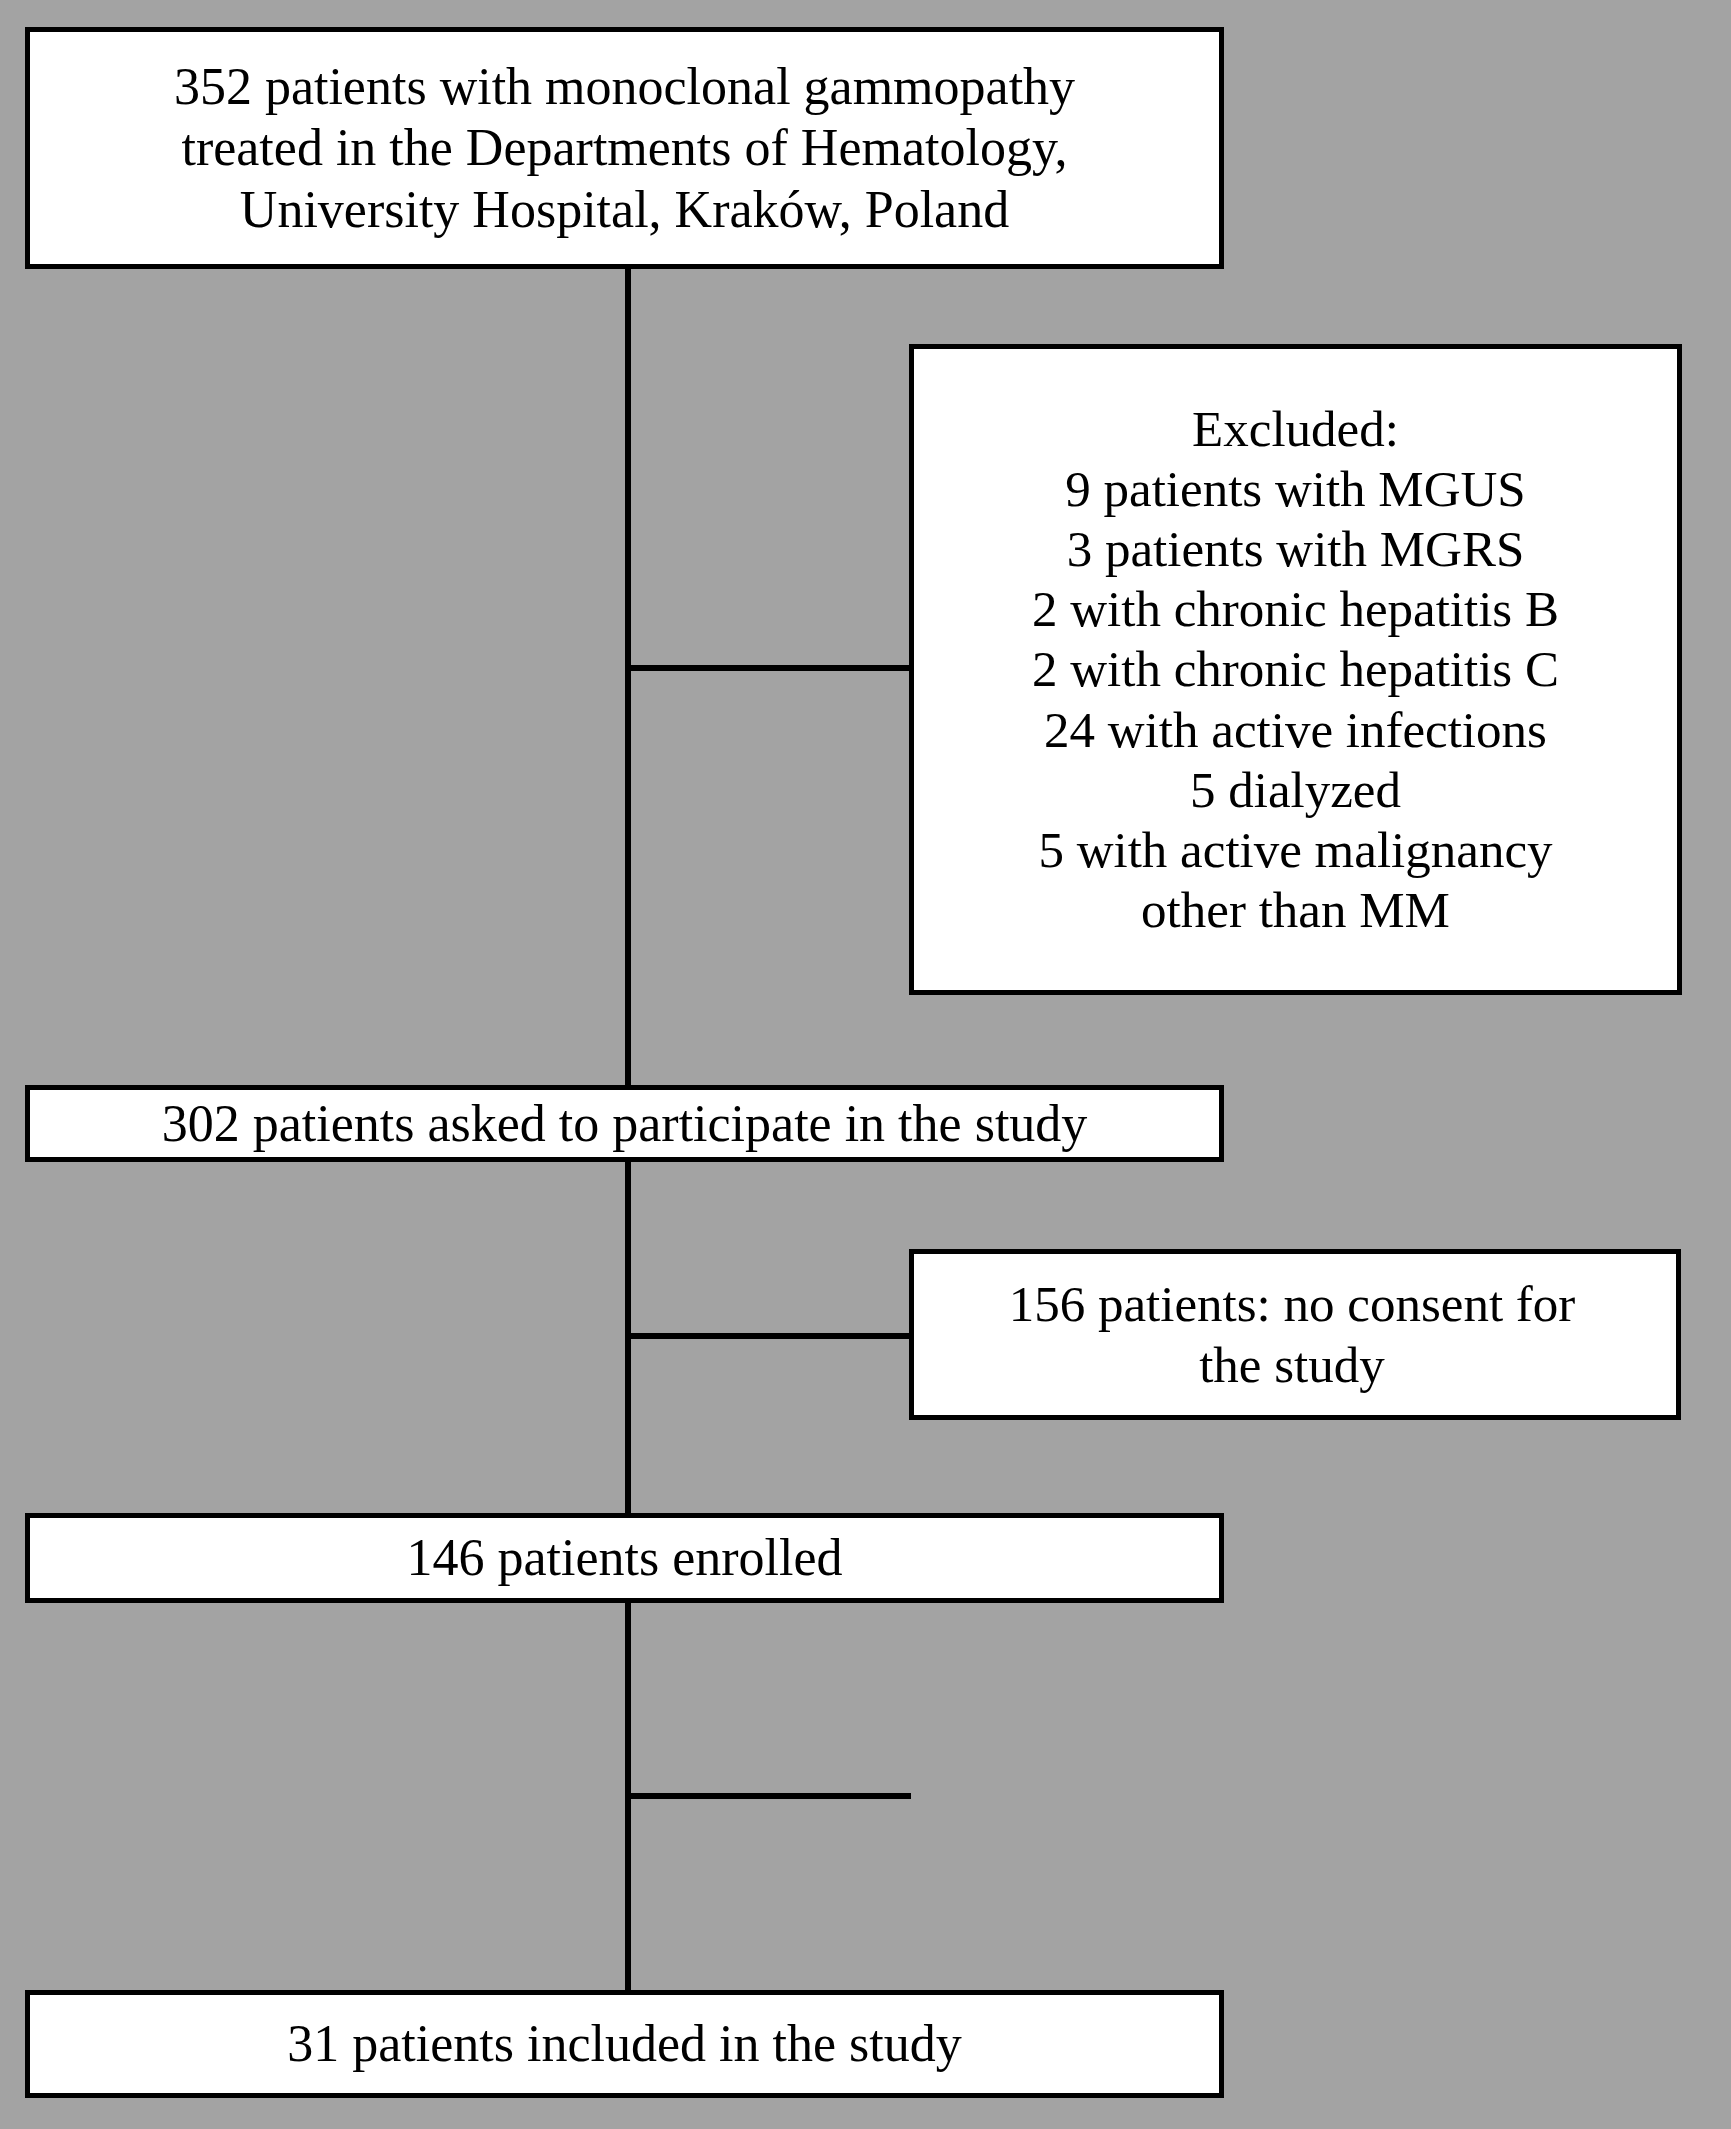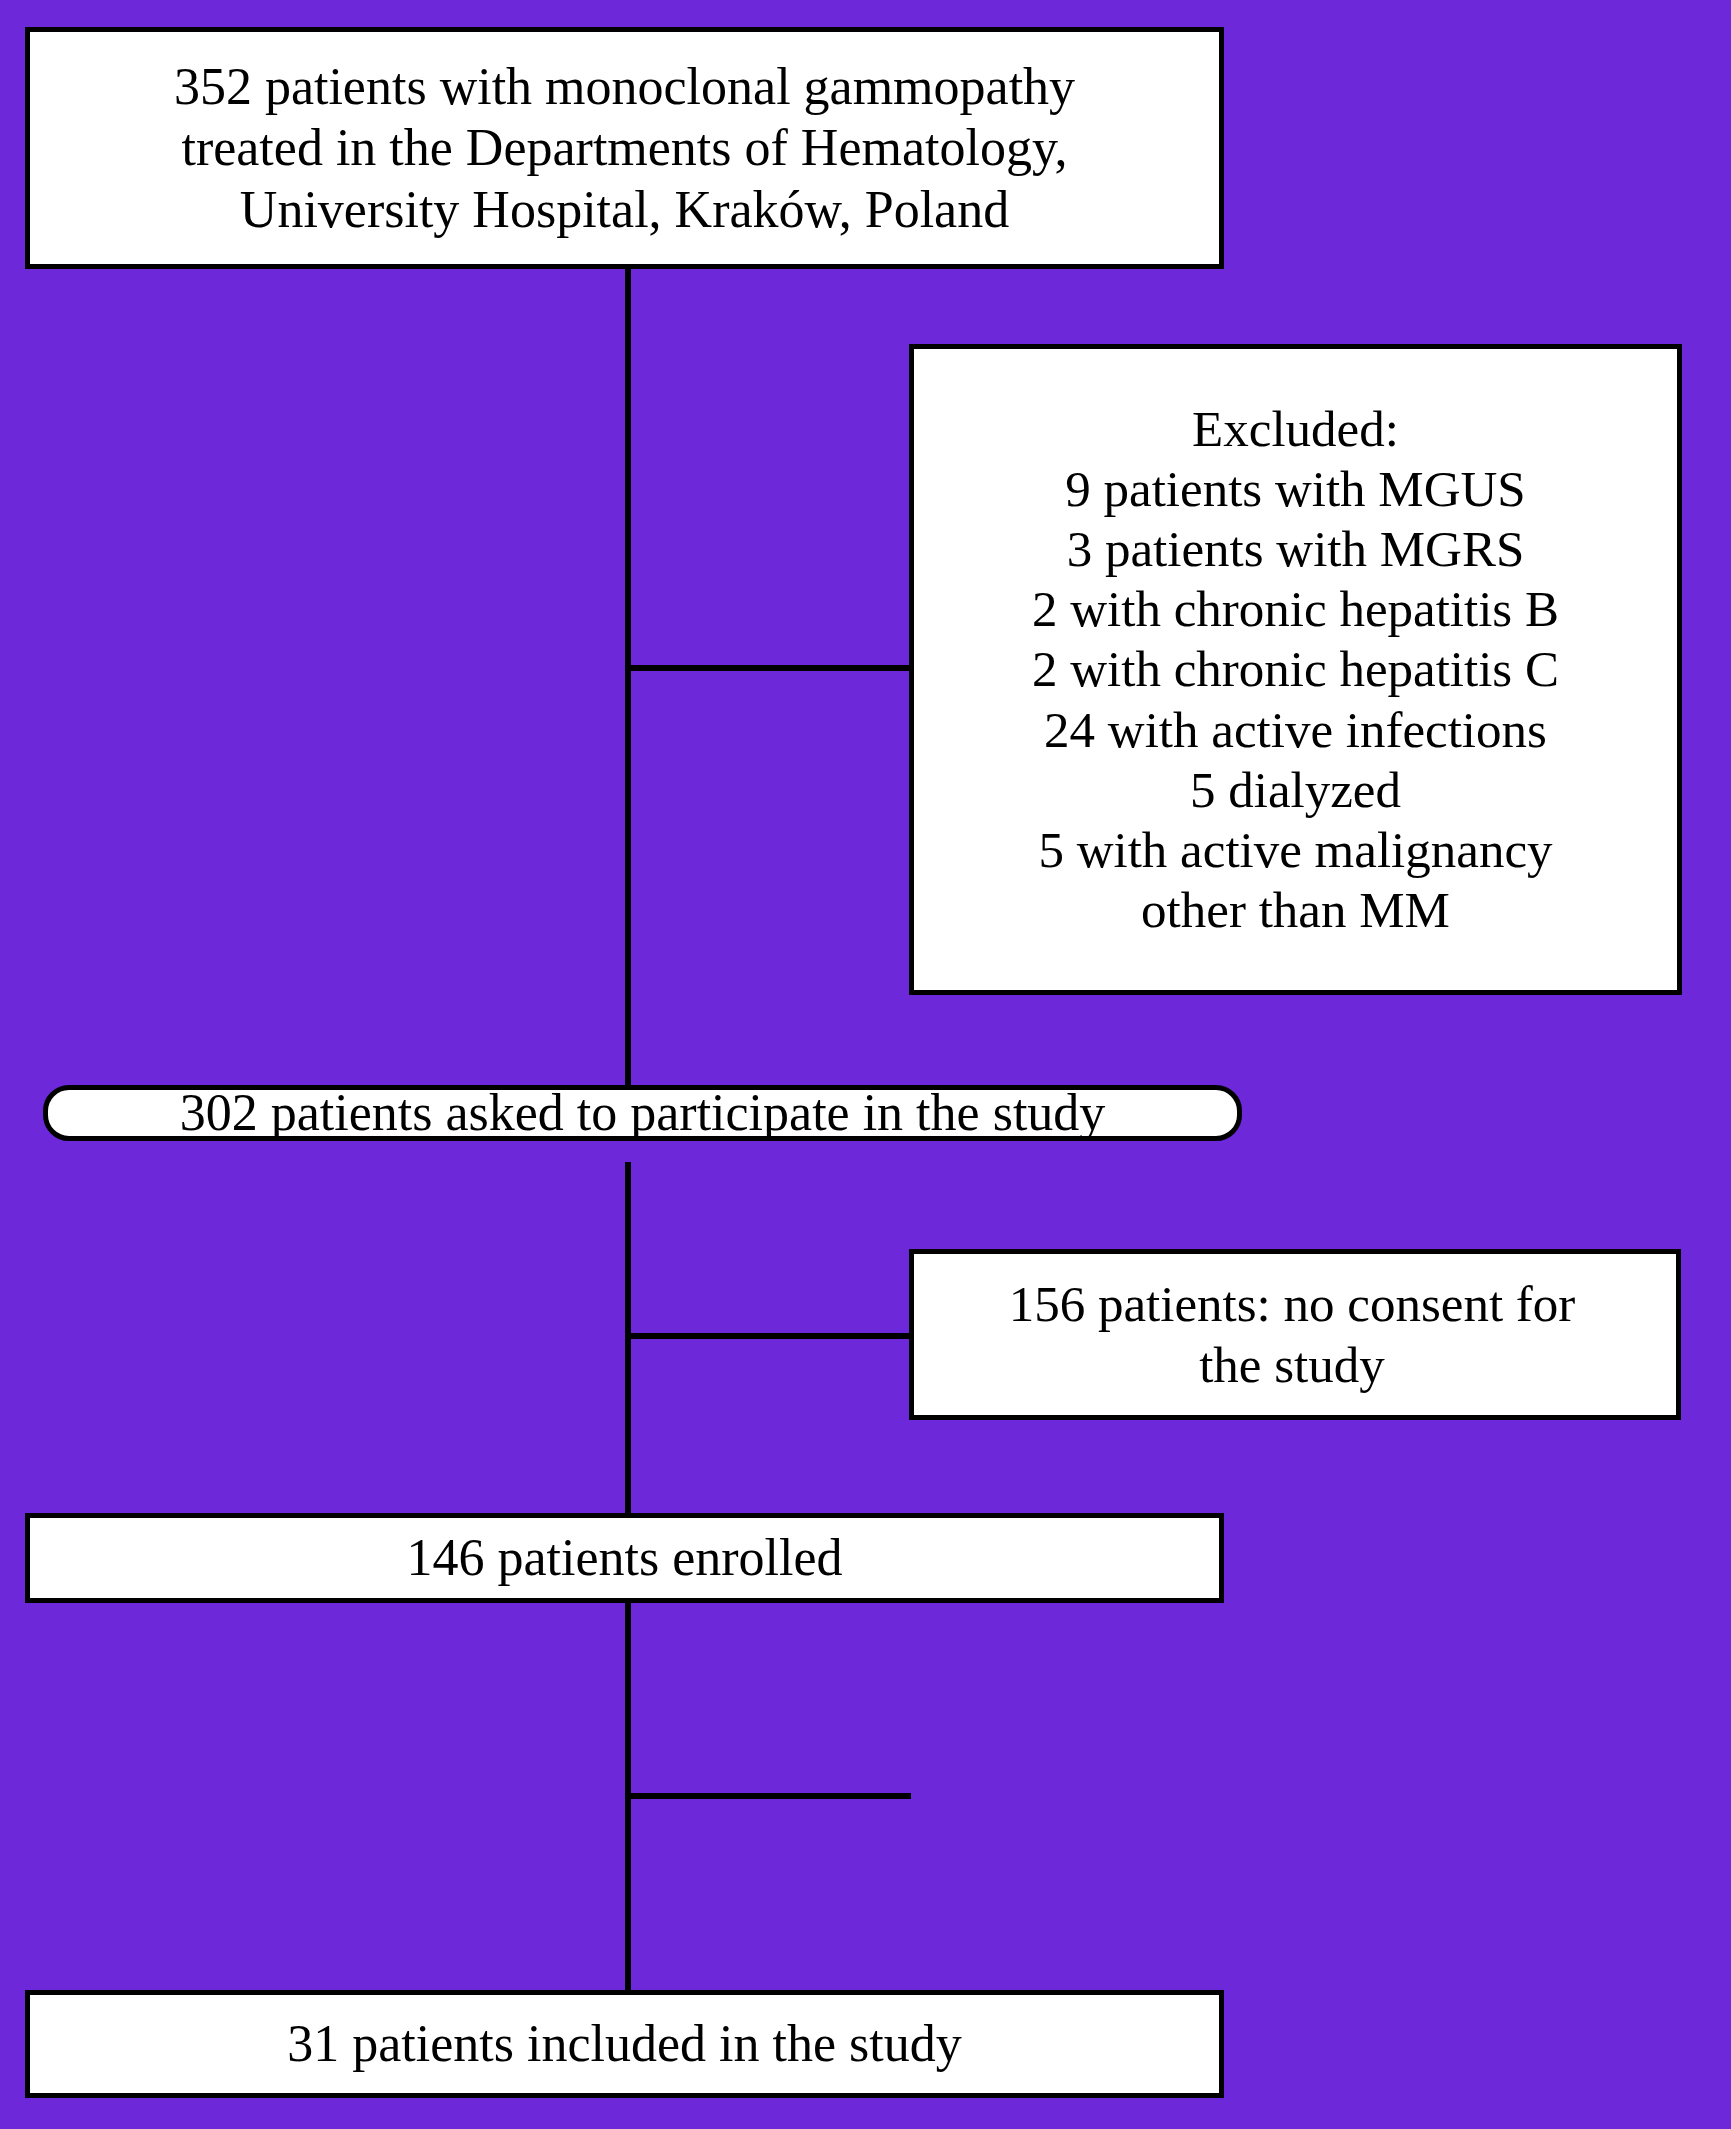--- a/index.html
+++ b/index.html
@@ -5,21 +5,21 @@
 <style>
   html, body {
     margin: 0;
     padding: 0;
     background: #ffffff;
   }
   #canvas {
     position: relative;
     width: 1732px;
     height: 2129px;
-    background: #6d28d9;
+    background: #a3a3a3;
     font-family: "Liberation Serif", "DejaVu Serif", serif;
     color: #000000;
     overflow: hidden;
   }
 
   
   .line-v {
     position: absolute;
     background: #000000;
     width: 6.2px;
@@ -83,21 +83,21 @@
 9 patients with MGUS
 3 patients with MGRS
 2 with chronic hepatitis B
 2 with chronic hepatitis C
 24 with active infections
 5 dialyzed
 5 with active malignancy
 other than MM</span>
   </div>
 
-  <div class="node primary" style="left:43px; top:1085px; width:1199px; height:56px;border-radius:26px;">
+  <div class="node primary" style="left:25px; top:1085px; width:1199px; height:77px;">
     <span class="node-text">302 patients asked to participate in the study</span>
   </div>
 
   <div class="node side" style="left:909px; top:1249px; width:772px; height:171px;padding-left:8px;">
     <span class="node-text">156 patients: no consent for
 the study</span>
   </div>
 
   <div class="node primary" style="left:25px; top:1513px; width:1199px; height:90px;">
     <span class="node-text">146 patients enrolled</span>

